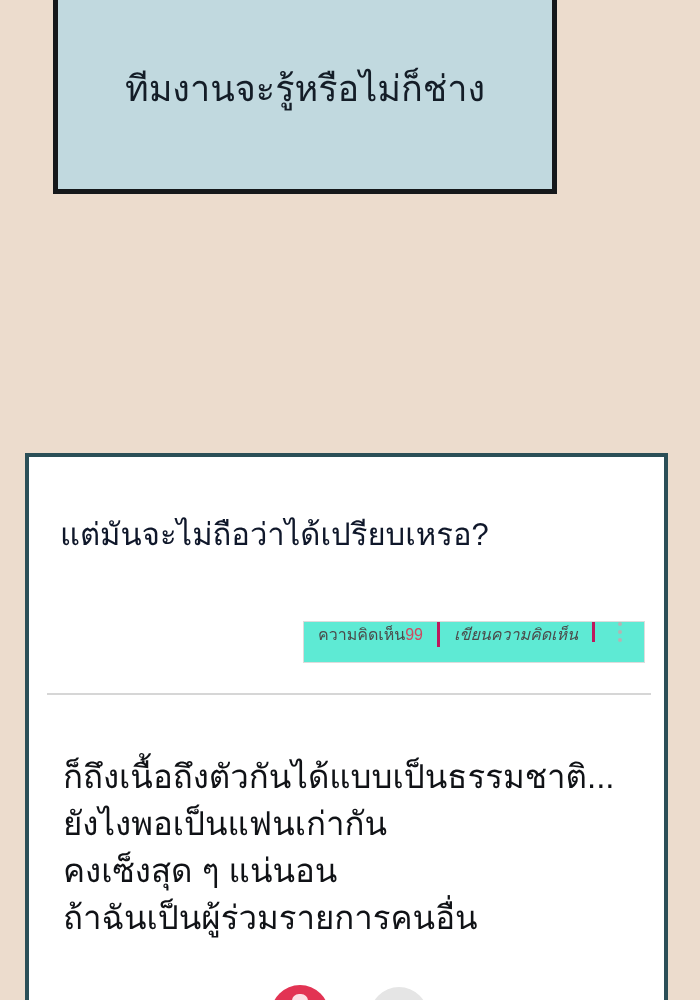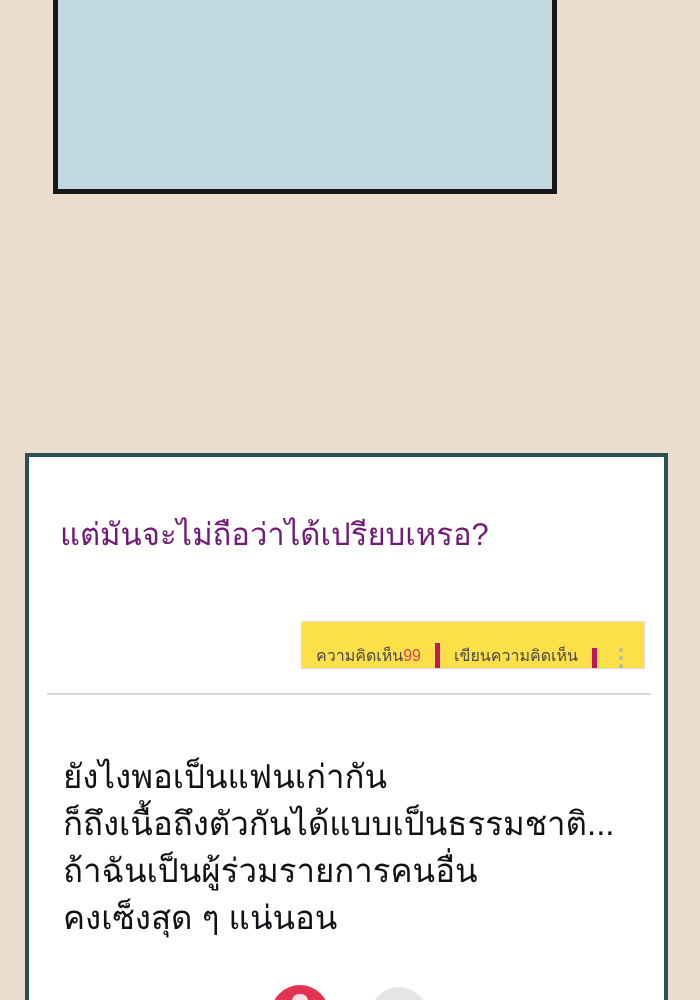--- a/index.html
+++ b/index.html
@@ -43,46 +43,46 @@
     background: #ffffff;
     border: 4px solid var(--card-border, #2b4f57);
   }
   .card-inner { position: absolute; inset: 0; }
 
   .card-title {
     position: absolute;
     left: 31px; top: 56px;
     font-size: 31px;
     line-height: 44px;
-    color: #701a75;
+    color: #0f172a;
     white-space: nowrap;
   }
 
   
   .comment-bar {
     position: absolute;
     top: 164px; right: 19px;
-    height: 48px;
+    height: 42px;
     display: flex;
-    align-items: flex-end;
-    background: #fde047;
+    align-items: flex-start;
+    background: #5eead4;
     border: 1px solid #dcdcdc;
     box-sizing: border-box;
   }
   .comment-cell {
     display: flex;
     align-items: center;
     justify-content: center;
     padding: 0 14px;
     font-size: 16px;
     color: #4b4b4b;
     white-space: nowrap;
     cursor: pointer;
   }
-  .comment-cell + .comment-cell { border-left: 5px solid #be185d; }
+  .comment-cell + .comment-cell { border-left: 3px solid #be185d; font-style: italic; }
   .comment-count {
     color: var(--count-color, #cf4760);
     margin-left: 0;
   }
   .kebab-cell { width: 52px; box-sizing: border-box; flex-direction: column; gap: 4px; }
   .kebab-dot {
     width: 4px; height: 4px;
     border-radius: 50%;
     background: #b4b4b4;
   }
@@ -118,20 +118,21 @@
     left: 21px; top: 9px;
     width: 16px; height: 14px;
     border-radius: 7px 7px 4px 4px;
     background: rgba(255,255,255,0.85);
   }
 </style>
 </head>
 <body style="--bg: #ecdccd; --speech-fill: #c1d9df; --speech-border: #15181b; --card-border: #2b4f57; --count-color: #cf4760; --like-color: #e23353; --dislike-color: #e5e5e5;">
 
 <div class="speech-box">
+  <div class="line">ทีมงานจะรู้หรือไม่ก็ช่าง</div>
 </div>
 
 <div class="card">
   <div class="card-inner">
 
     <div class="card-title">แต่มันจะไม่ถือว่าได้เปรียบเหรอ?</div>
 
     <div class="comment-bar">
       <div class="comment-cell">
         <span>ความคิดเห็น</span>
@@ -143,24 +144,24 @@
       <div class="comment-cell kebab-cell">
         <span class="kebab-dot"></span>
         <span class="kebab-dot"></span>
         <span class="kebab-dot"></span>
       </div>
     </div>
 
     <div class="divider"></div>
 
     <div class="paragraph">
+      <div class="pline">ก็ถึงเนื้อถึงตัวกันได้แบบเป็นธรรมชาติ...</div>
       <div class="pline">ยังไงพอเป็นแฟนเก่ากัน</div>
-      <div class="pline">ก็ถึงเนื้อถึงตัวกันได้แบบเป็นธรรมชาติ...</div>
+      <div class="pline">คงเซ็งสุด ๆ แน่นอน</div>
       <div class="pline">ถ้าฉันเป็นผู้ร่วมรายการคนอื่น</div>
-      <div class="pline">คงเซ็งสุด ๆ แน่นอน</div>
     </div>
 
     <div class="vote-btn vote-like">
       <span class="thumb-tip"></span>
     </div>
     <div class="vote-btn vote-dislike"></div>
 
   </div>
 </div>
 

